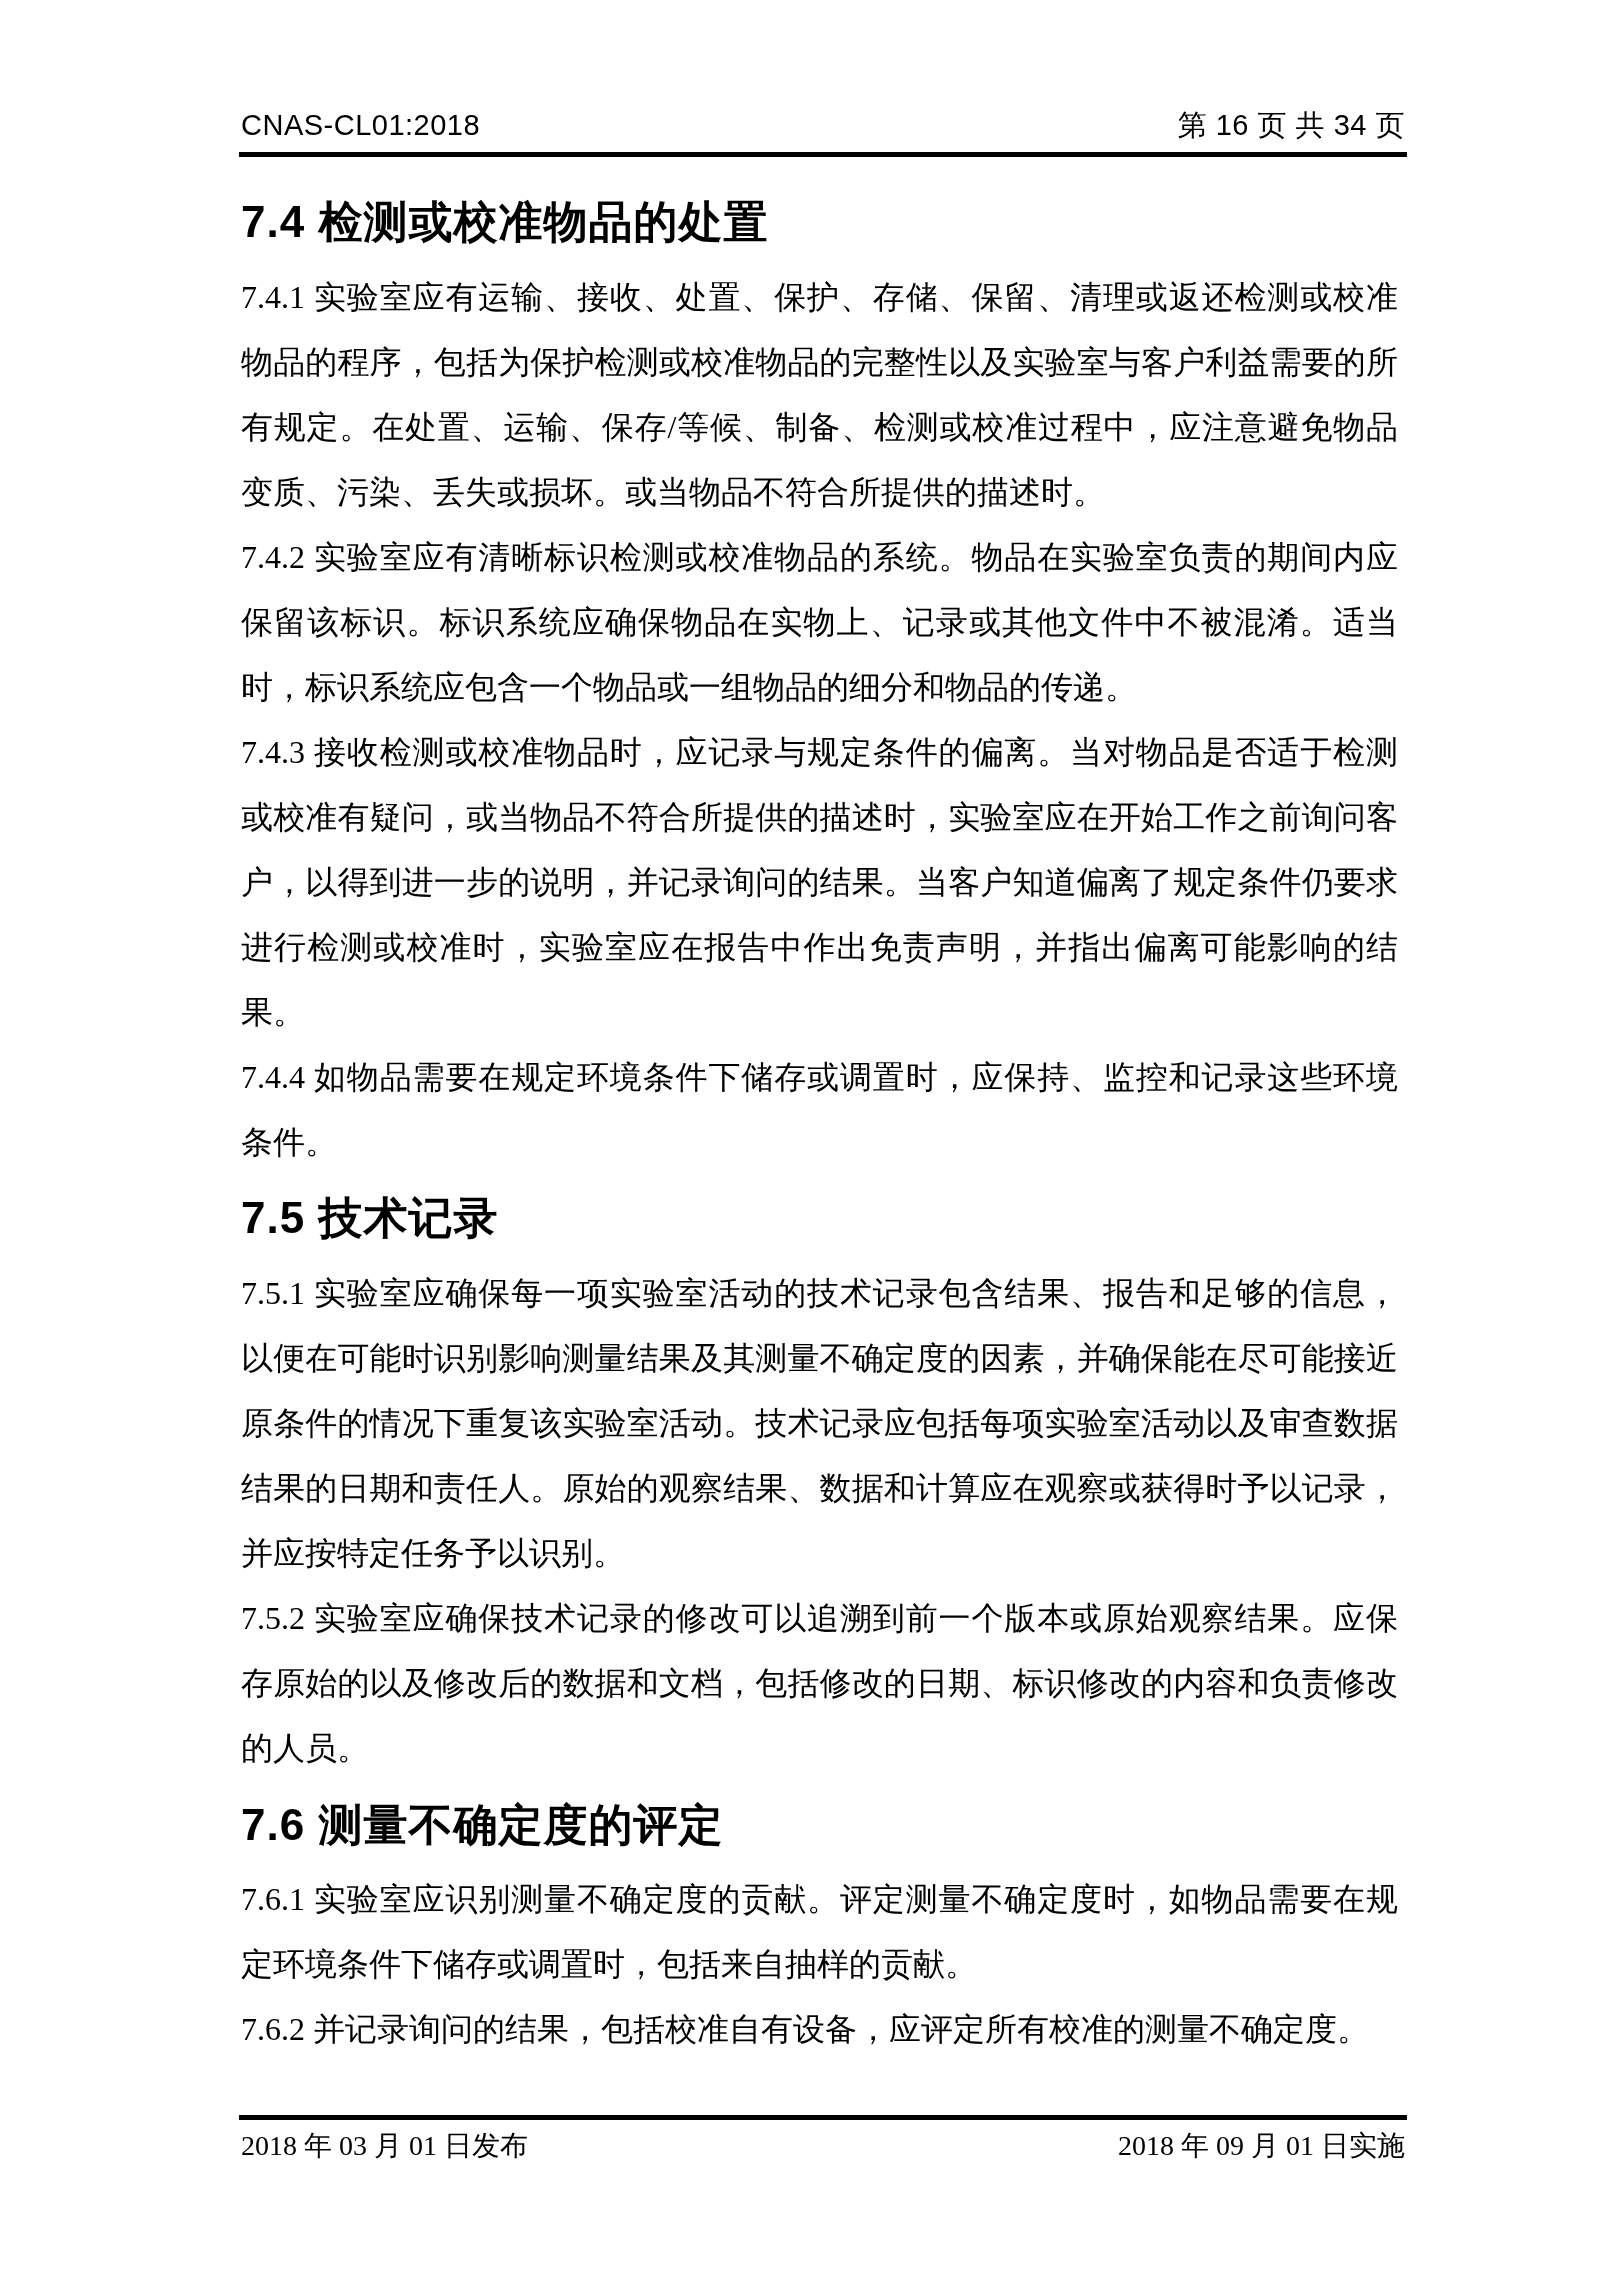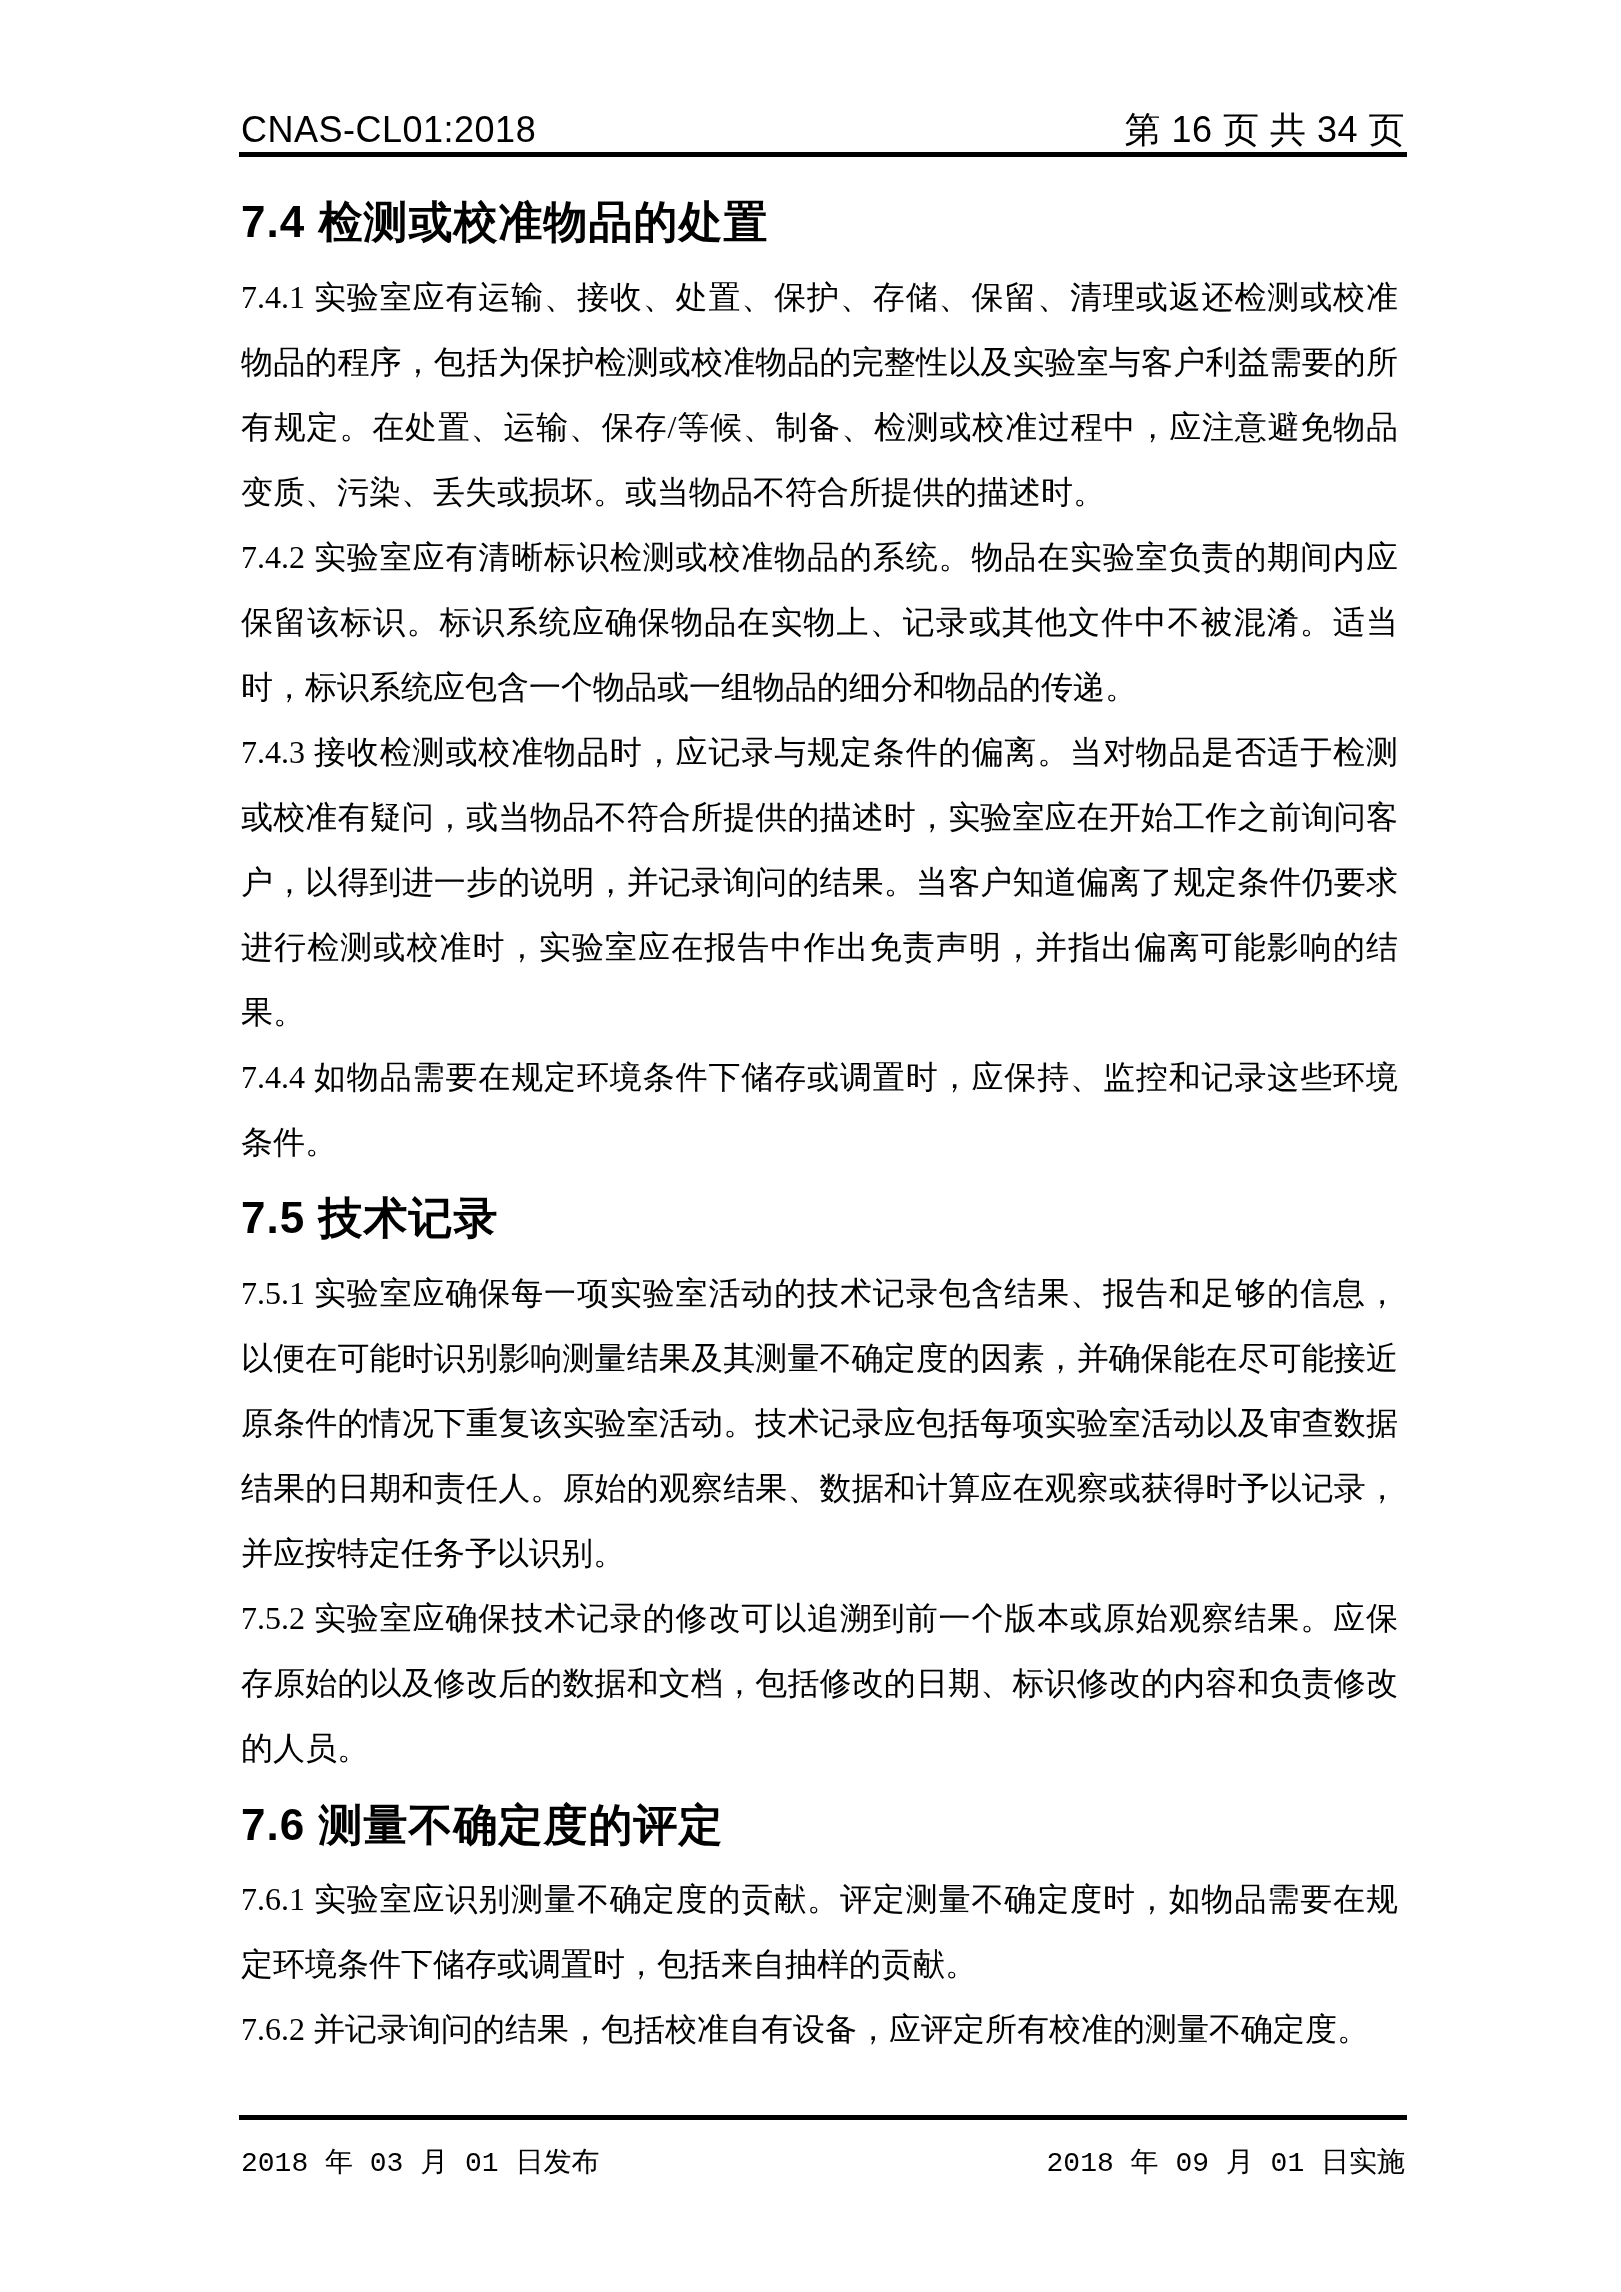--- a/index.html
+++ b/index.html
@@ -18,21 +18,21 @@
   }
   .header {
     position: absolute;
     top: 106px;
     left: 241px;
     width: 1164px;
     display: flex;
     justify-content: space-between;
     align-items: baseline;
     font-family: "Liberation Sans", sans-serif;
-    font-size: 36px;
+    font-size: 29px;
     letter-spacing: 0.5px;
   }
   .rule {
     position: absolute;
     left: 239px;
     width: 1168px;
     height: 4.9px;
     background: #000000;
   }
   .header-rule { top: 152px; }
@@ -65,24 +65,23 @@
     text-align: justify;
     text-justify: inter-ideograph;
   }
   .footer {
     position: absolute;
     top: 2129px;
     left: 241px;
     width: 1164px;
     display: flex;
     justify-content: space-between;
-    font-family: Liberation Mono, monospace;
+    font-family: Liberation Serif, serif;
     font-size: 28px;
     line-height: 33px;
-    margin-top: 18px;
   }
 </style>
 </head>
 <body>
 
 <div class="page">
 
   <div class="header">
     <span>CNAS-CL01:2018</span>
     <span>第 16 页 共 34 页</span>

